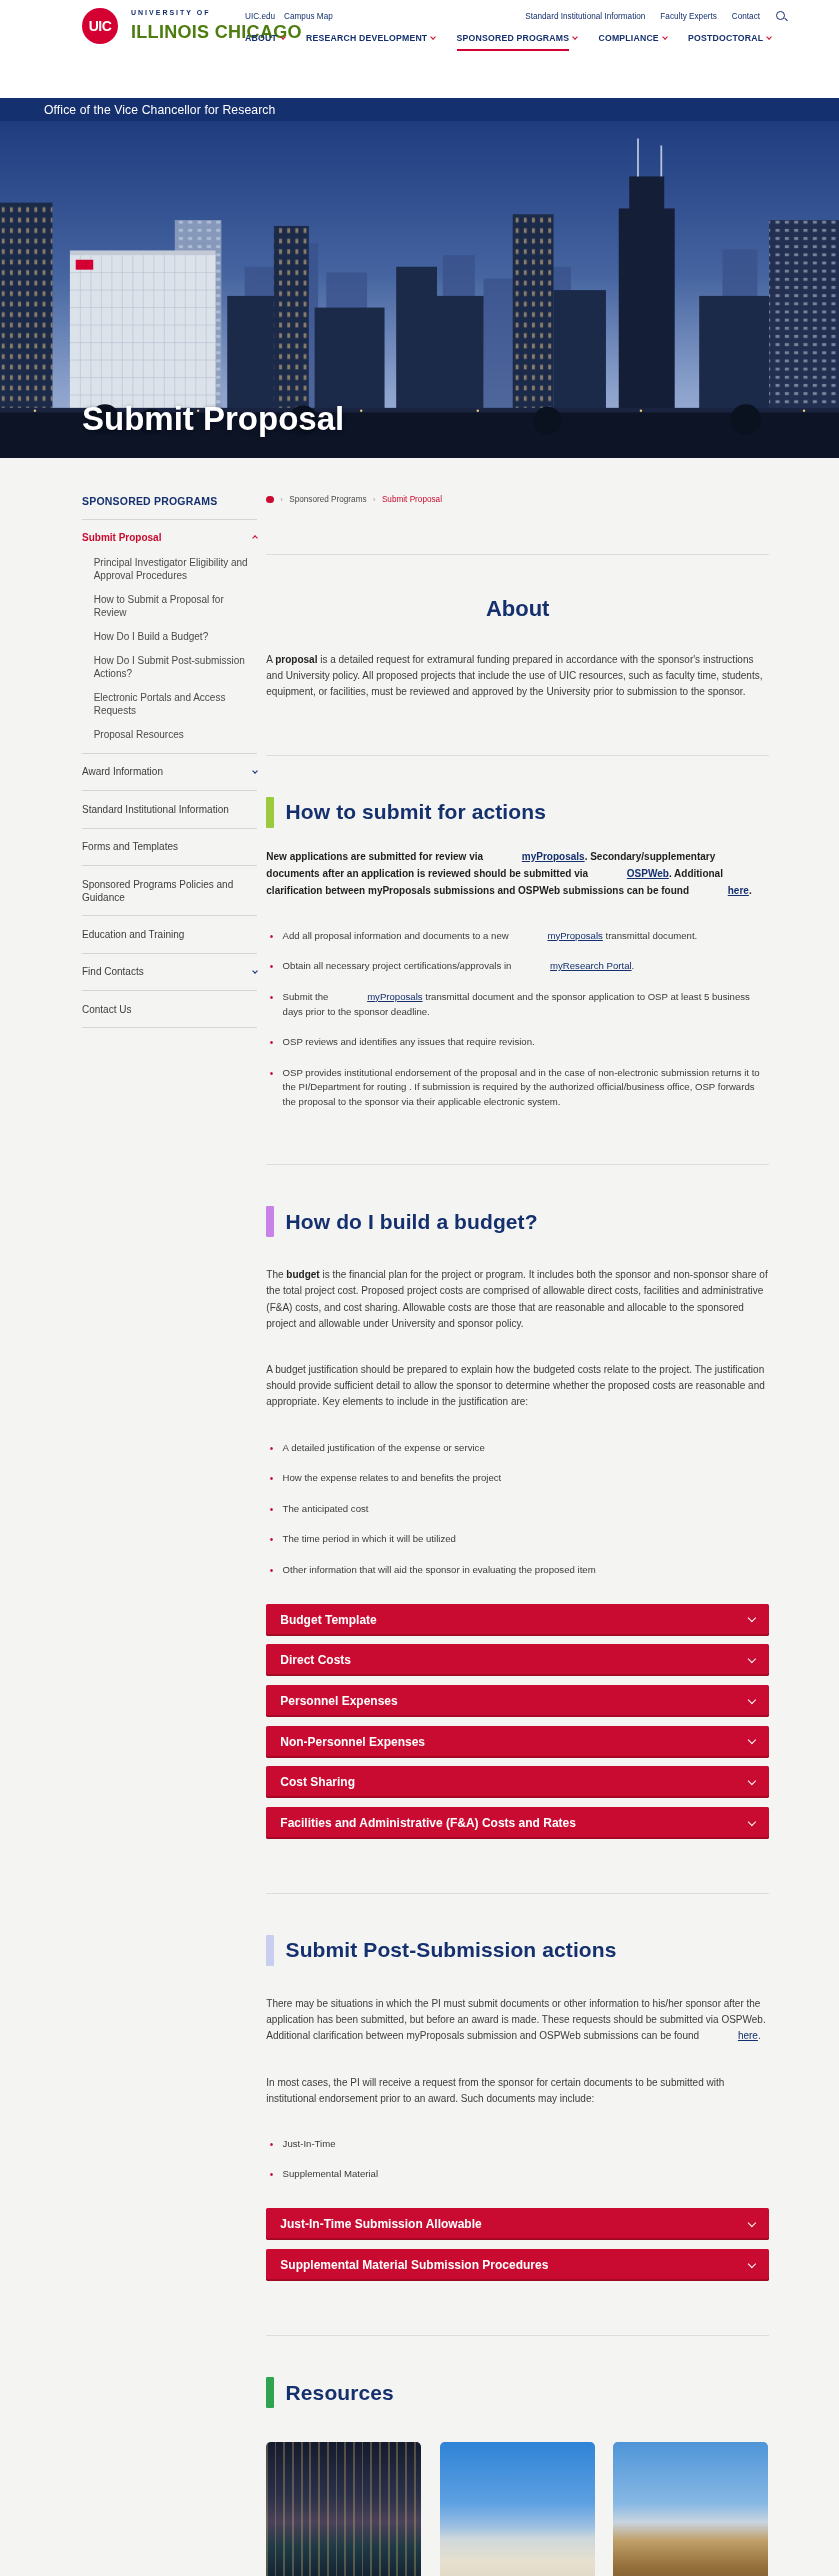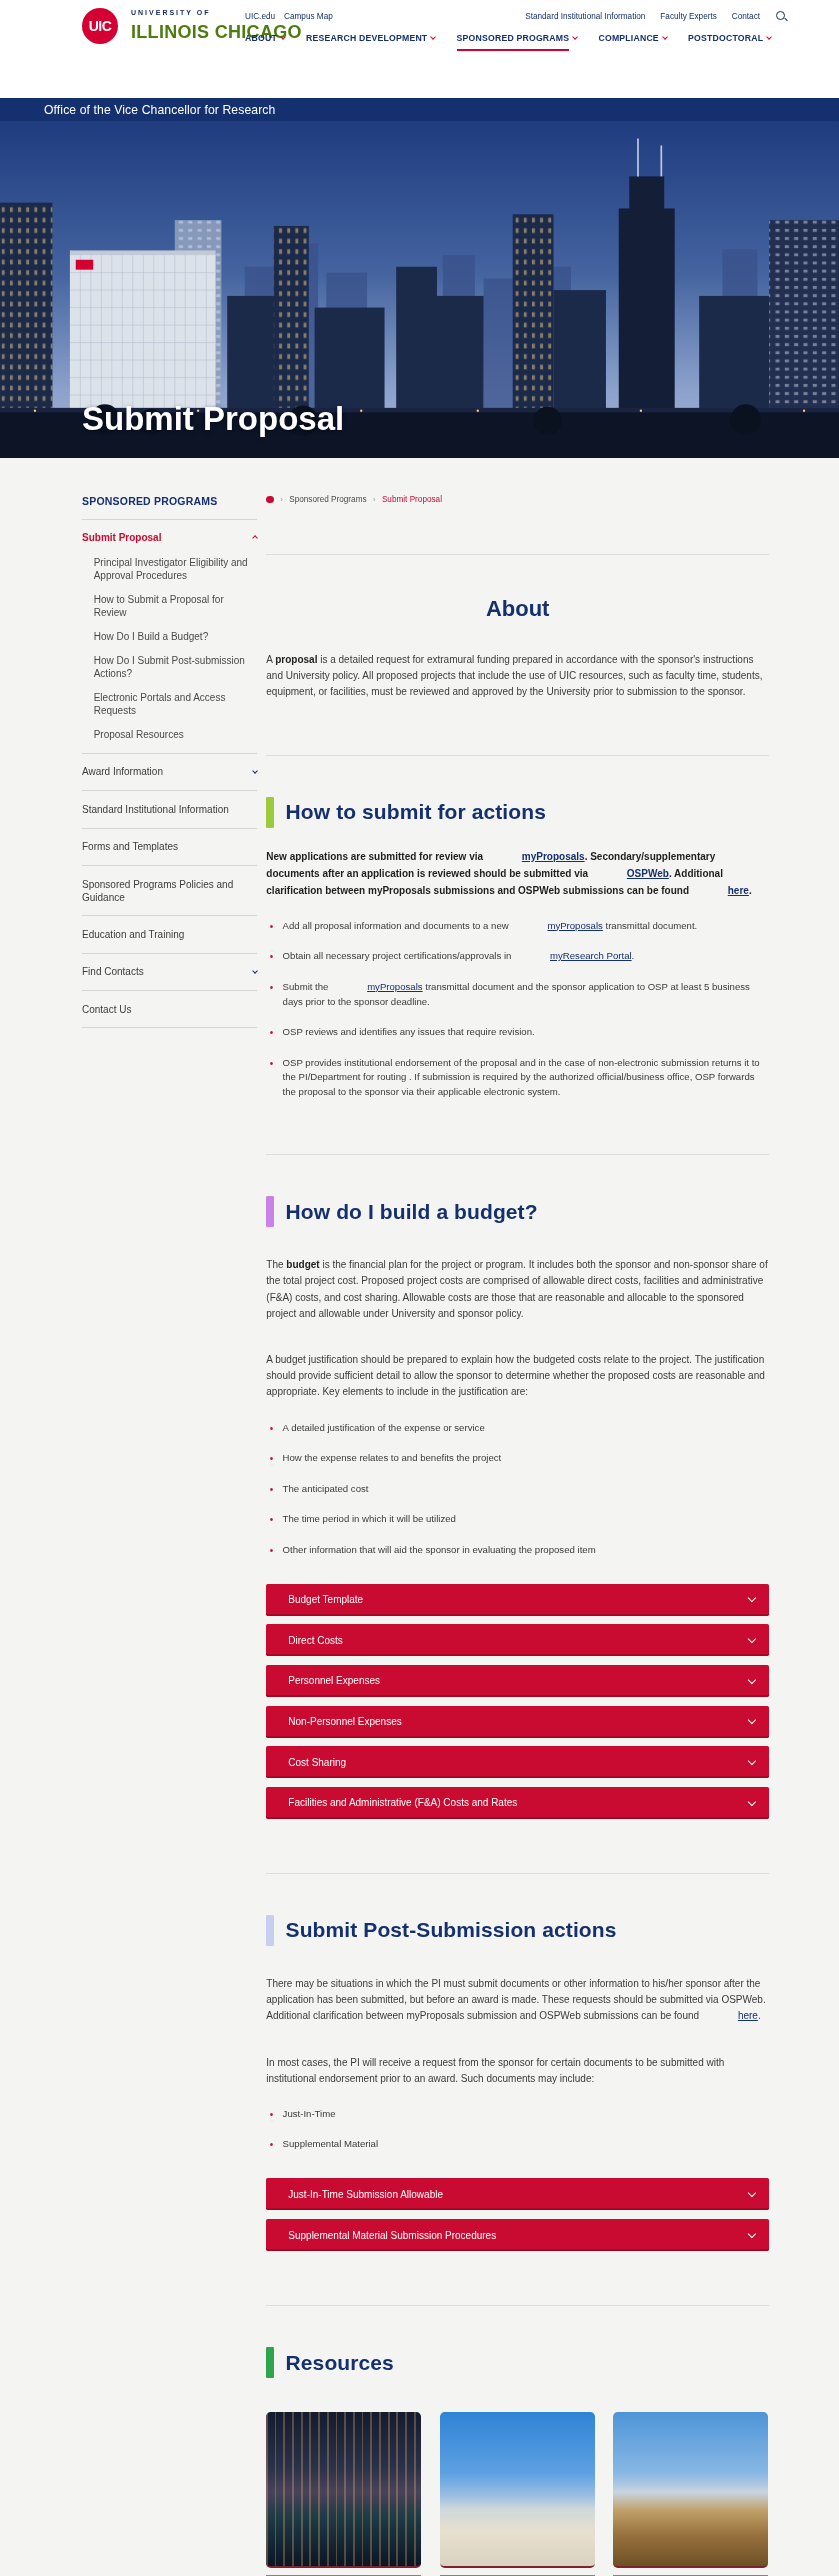--- a/index.html
+++ b/index.html
@@ -54,27 +54,27 @@
   .section.first { margin-top:50px; }
   .about-title { text-align:center; color:#15306E; font-size:22px; font-weight:bold; }
   .body-p { font-size:10px; color:#3b3b3b; line-height:1.62; margin-top:30px; }
   .body-p b { color:#222; }
   .lnk { color:#15306E; text-decoration:underline; cursor:pointer;padding-left:36px; }
 
   .sec-head { display:flex; align-items:center; }
   .sec-bar { width:7.6px; height:31px; border-radius:1.2px; margin-right:11.7px; flex:none; }
   .sec-title { color:#15306E; font-size:21px; font-weight:bold; letter-spacing:0.1px; }
   .intro-bold { font-size:10px; font-weight:bold; color:#1f1f1f; line-height:1.7; margin-top:20px; }
-  ul.bullets { list-style:none; margin-top:20px; }
+  ul.bullets { list-style:none; margin-top:30px; }
   ul.bullets li { position:relative; padding-left:16.3px; font-size:9.6px; color:#3b3b3b; line-height:1.55; margin-bottom:15.7px; }
   ul.bullets li::before { content:"•"; position:absolute; left:3.5px; top:0; color:#C90B31; font-size:10px; }
 
   .accordions { margin-top:26px; }
   .accordion { background:#C90B31; border-radius:1.7px; height:32px; display:flex; align-items:center; justify-content:space-between; padding:0 14px; margin-bottom:8.7px; cursor:pointer; box-shadow:inset 0 -1.7px 0 rgba(80,0,10,.35); }
-  .acc-label { color:#fff; font-weight:normal; font-size:10px;margin-left:8px; }
+  .acc-label { color:#fff; font-weight:bold; font-size:12px; }
   .acc-chev { width:5.8px; height:5.8px; border-right:1.7px solid #fff; border-bottom:1.7px solid #fff; transform:rotate(45deg); margin-top:-2.9px; }
 
   .cards { display:flex; gap:18.6px; margin-top:34px; }
   .card { width:155px; cursor:pointer; }
   .card-img { height:156px; border-radius:4.7px; border-bottom:2.9px solid #7E2230; }
   .img-night { background:
       repeating-linear-gradient(90deg, rgba(244,203,122,.28) 0 1.7px, rgba(0,0,0,0) 1.7px 8.7px),
       linear-gradient(180deg,#151b2e 0%,#2a3048 35%,#4a4258 52%,#1f3a46 68%,#0c1524 100%); }
   .img-day { background:linear-gradient(180deg,#2f83d6 0%,#5ea1e2 40%,#9dc0e2 55%,#cfd8da 63%,#e7e0cf 78%,#d9d2c0 100%); }
   .img-autumn { background:linear-gradient(180deg,#4e95d8 0%,#88b8e4 40%,#c8d4e0 52%,#c0a068 64%,#96713d 80%,#6e5026 100%); }

